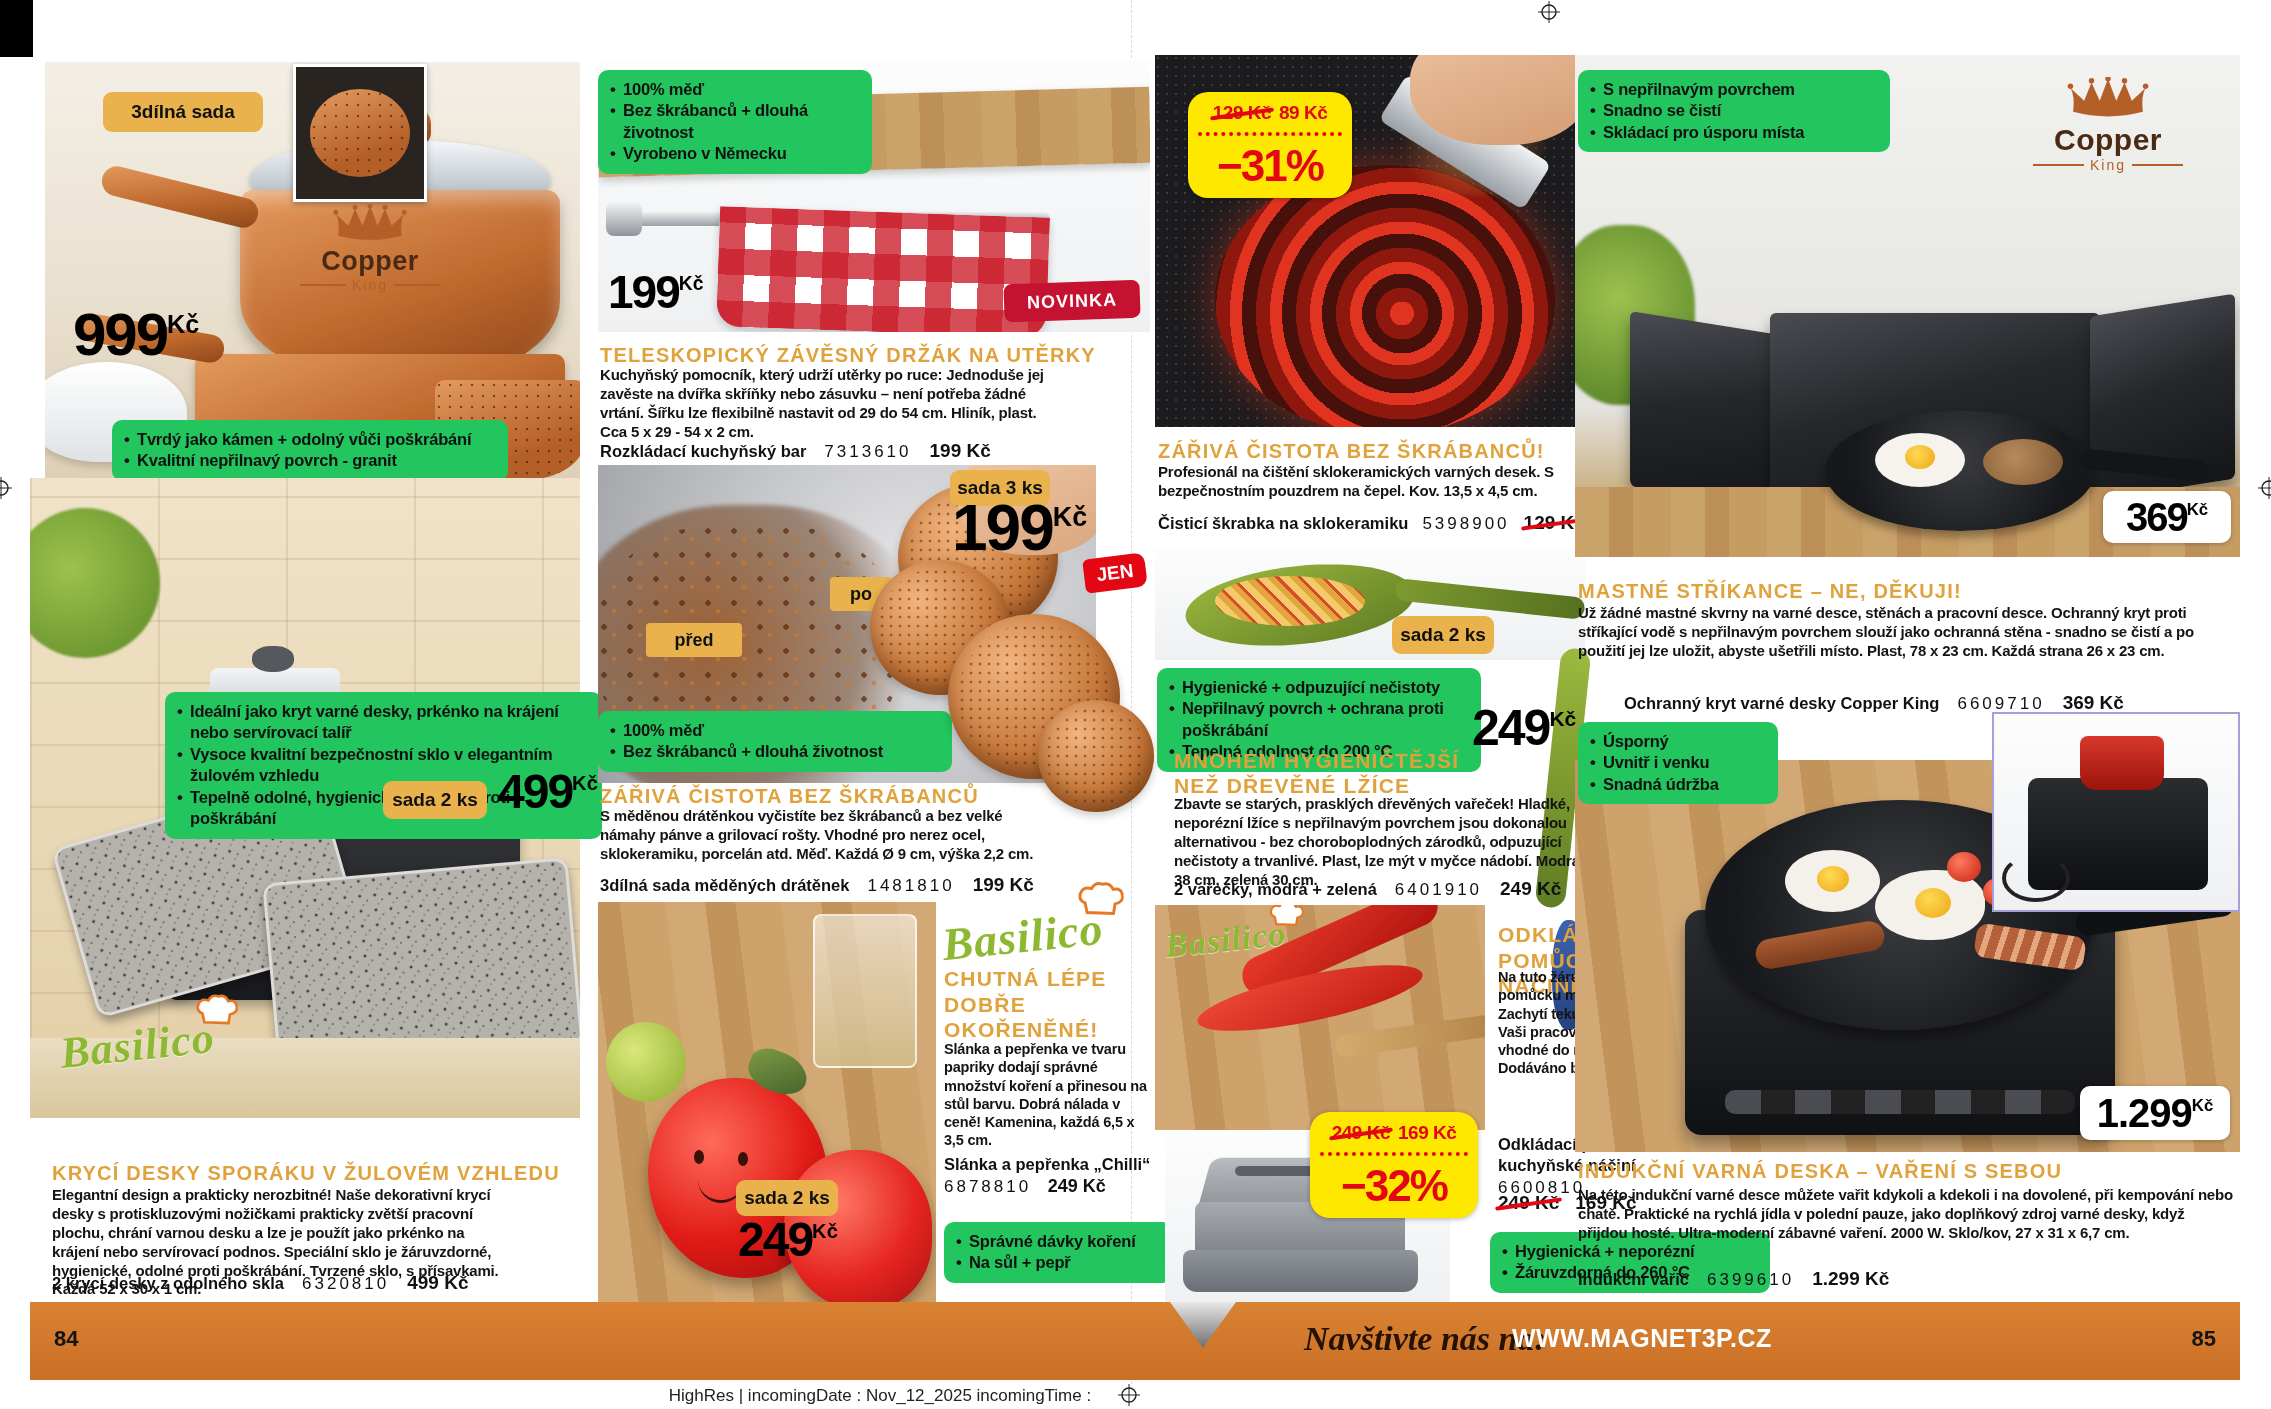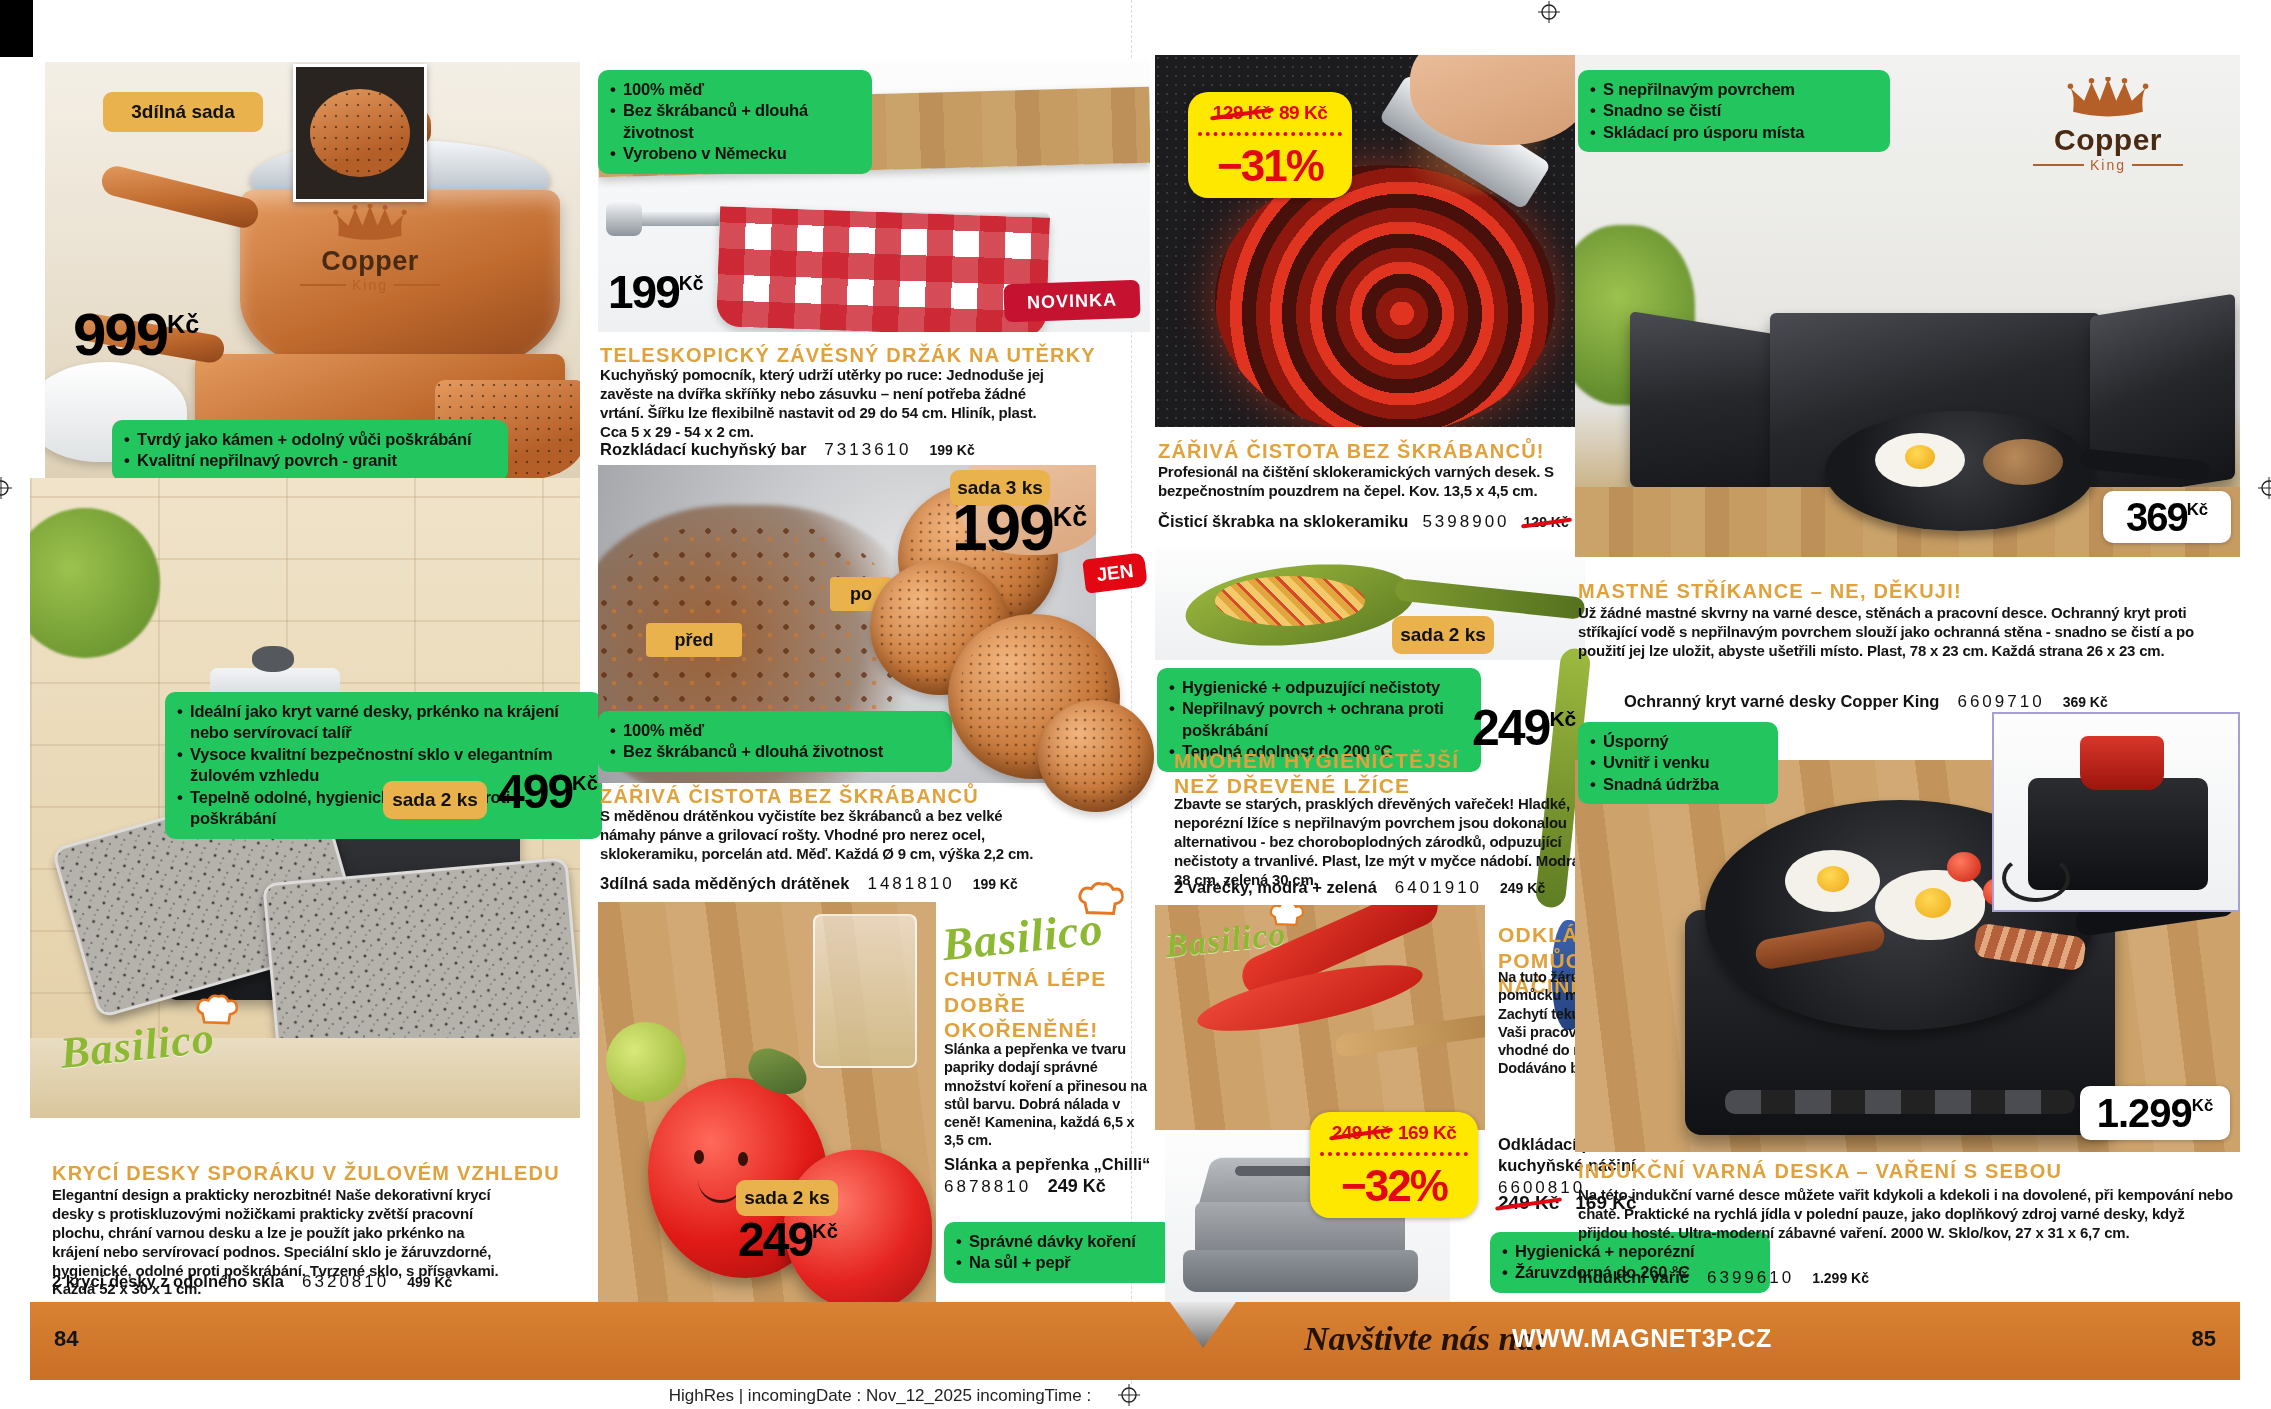--- a/index.html
+++ b/index.html
@@ -6,21 +6,21 @@
   body{font-family:"Liberation Sans",sans-serif;color:#111;}
   #sheet{position:relative;width:2271px;height:1409px;background:#fff;overflow:hidden;margin:0 auto;}
   .abs{position:absolute;}
   
   .h-gold{color:#DFA23C;font-weight:bold;font-size:20px;letter-spacing:1.2px;line-height:1.15;}
   .h-gold.sm{font-size:21px;}
   .body-txt{font-weight:bold;font-size:15px;line-height:1.26;letter-spacing:-0.2px;color:#141414;}
   .body-sm{font-size:14.5px;}
   .order{font-weight:bold;font-size:16.5px;display:flex;align-items:baseline;gap:18px;flex-wrap:wrap;}
   .order .code{letter-spacing:3px;font-weight:normal;font-size:17px;}
-  .order .pr{font-size:14px;}
+  .order .pr{font-size:19px;}
   .strike-red{position:relative;display:inline-block;}
   .strike-red::after{content:"";position:absolute;left:-3px;right:-3px;top:46%;height:3.5px;background:#E30613;transform:rotate(-8deg);border-radius:2px;}
   
   .tanbox{background:#22c55e;border-radius:10px;padding:9px 14px 9px 10px;}
   .tanbox ul{margin:0;padding:0;list-style:none;}
   .tanbox li{position:relative;padding-left:15px;font-weight:bold;font-size:16.5px;line-height:1.3;letter-spacing:-0.2px;}
   .tanbox li::before{content:"•";position:absolute;left:2px;top:0;}
   .tanbadge{background:#E9B24C;border-radius:9px;font-weight:bold;font-size:19px;display:flex;align-items:center;justify-content:center;}
   .price{font-weight:bold;letter-spacing:-2px;line-height:.9;color:#000;white-space:nowrap;}
   .price sup{font-size:.42em;letter-spacing:0;vertical-align:top;position:relative;top:.18em;}

